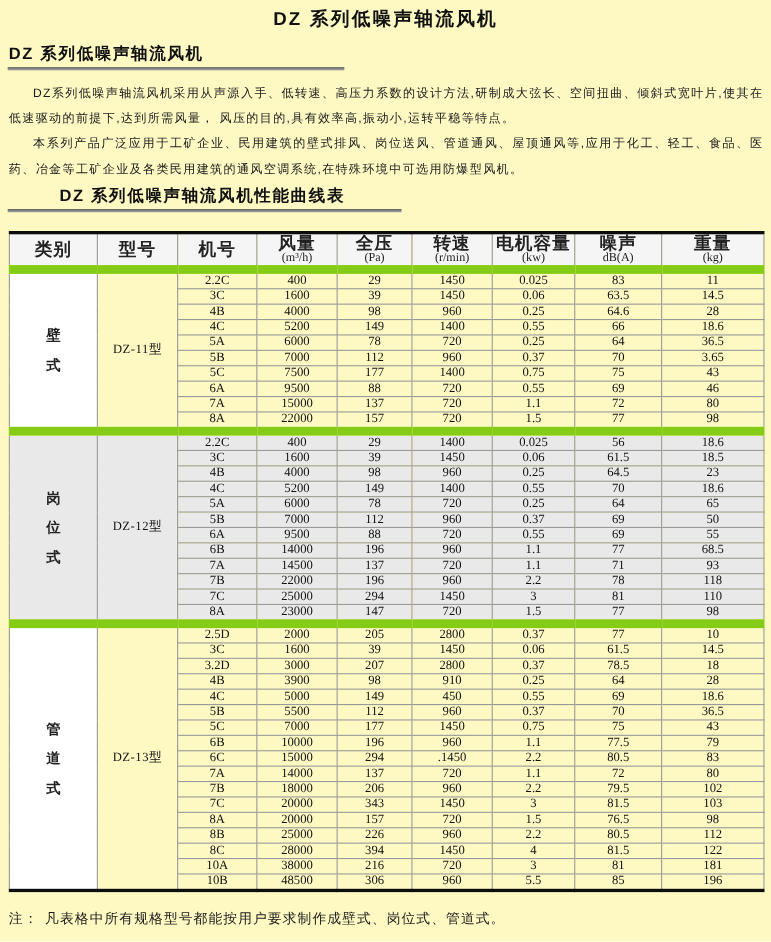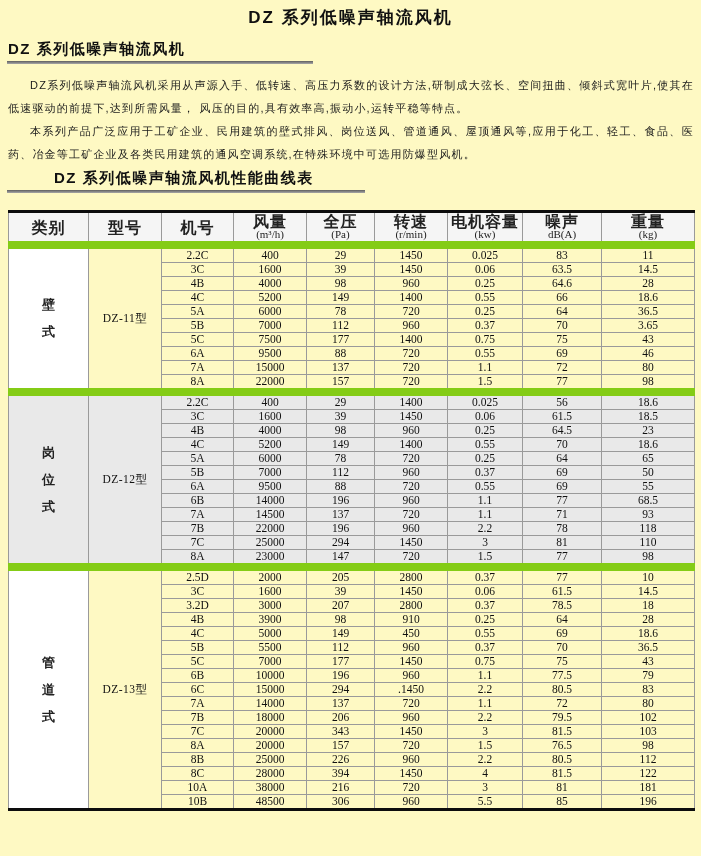--- a/index.html
+++ b/index.html
@@ -480,14 +480,17 @@
           <td>48500</td>
           <td>306</td>
           <td>960</td>
           <td>5.5</td>
           <td>85</td>
           <td>196</td>
         </tr>
       </tbody>
   </table>
 
+  <div class="note-line">
+    <span class="note-label">注：</span><span>凡表格中所有规格型号都能按用户要求制作成壁式、岗位式、管道式。</span>
+  </div>
 
 </div>
 
 </body></html>

